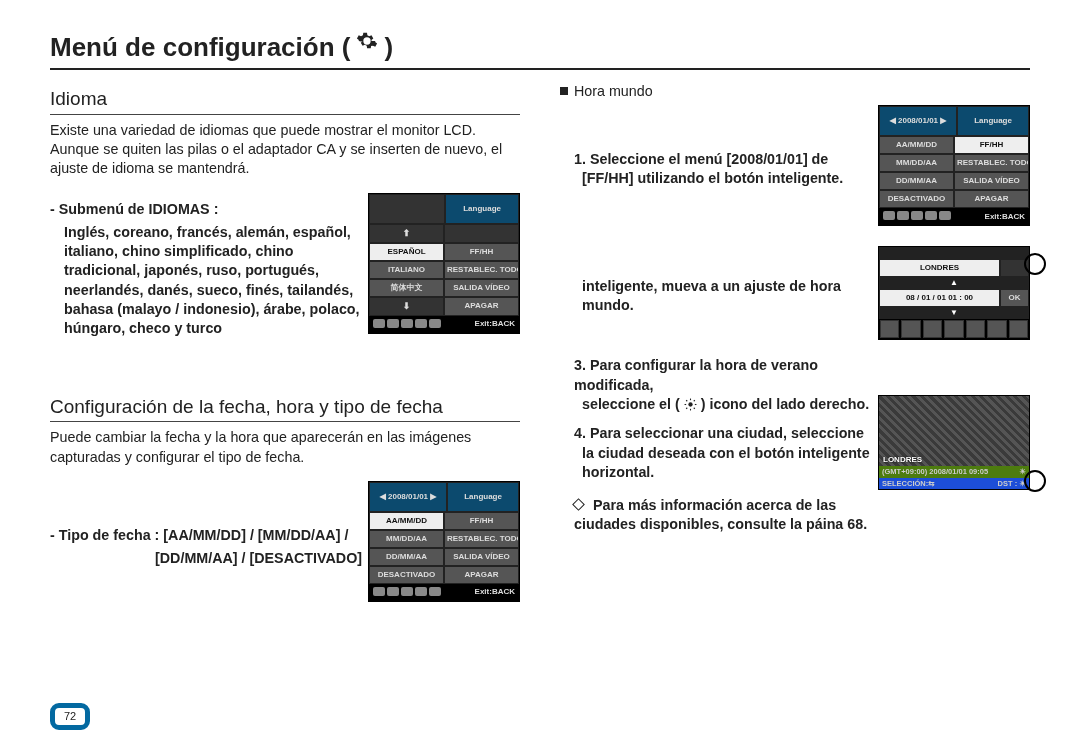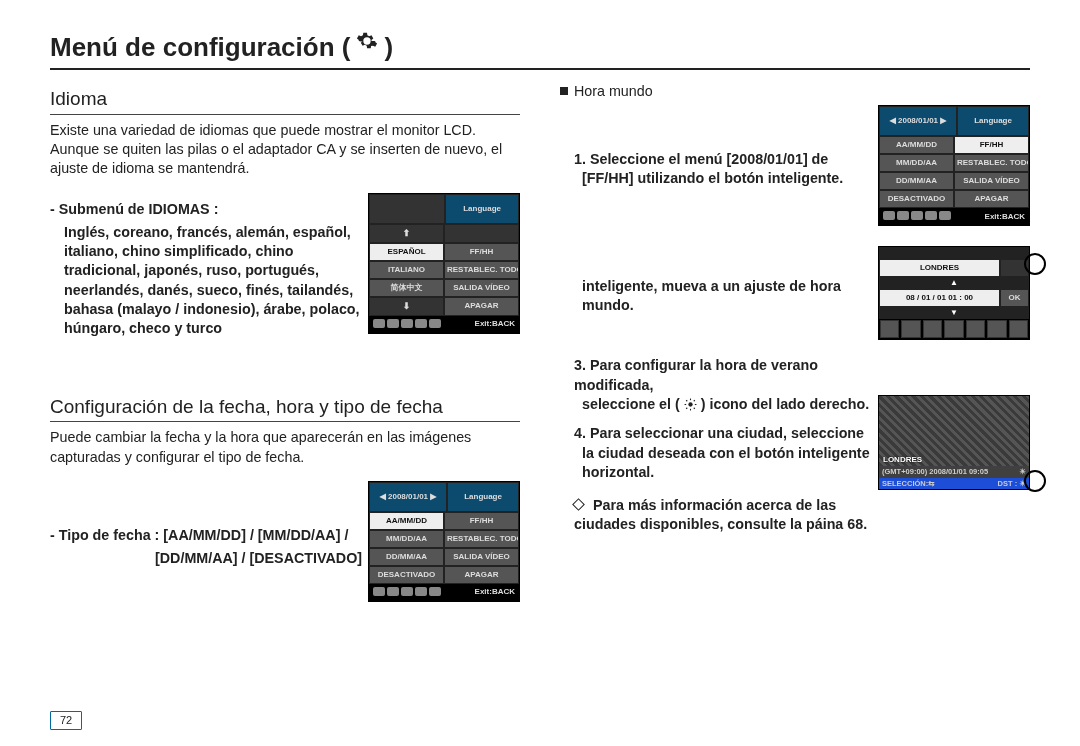--- a/index.html
+++ b/index.html
@@ -117,21 +117,21 @@
     position:relative;
   }
   .cam.map .maplabel {
     position:absolute;
     bottom:2px; left:4px;
     color:#fff;
     font-size:8px;
     text-shadow:0 0 2px #000;
   }
   .cam.map .mapbar {
-    background:#404040;color:#ccc;font-size:7.5px;
+    background:#4d7c0f;color:#ccc;font-size:7.5px;
     padding:2px 3px;
     display:flex;justify-content:space-between;
   }
   .cam.map .mapfoot {
     background:#1d4ed8;color:#ccc;font-size:7.5px;
     padding:2px 3px;
     display:flex;justify-content:space-between;
   }
   .cam .thumbrow {
     display:flex;
@@ -174,22 +174,22 @@
     border:1px solid #222;
     margin-right:6px;
     vertical-align:1px;
   }
 
   .page-num {
     position:absolute;
     bottom:16px;
     left:50px;
     font-size:11px;
-    border:1px solid #0369a1;
-    border-radius:1px;
+    border:5px solid #0369a1;
+    border-radius:9px;
     padding:1px 9px;
   }
 </style>
 </head>
 <body>
 
 <div class="page-title">
   <span>Menú de configuración (</span>
   <span class="gear-wrap">
     <svg width="22" height="22" viewBox="0 0 24 24">

